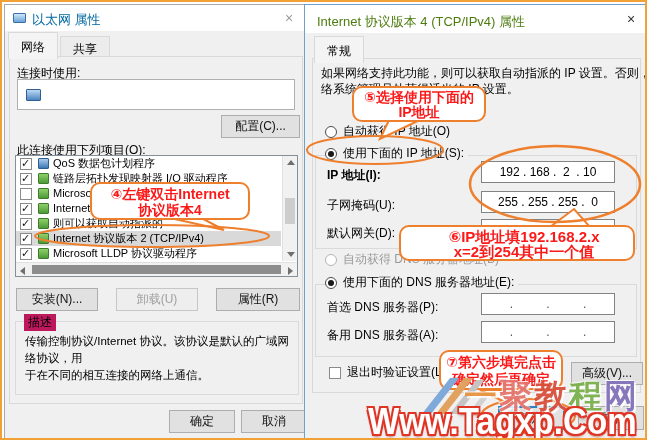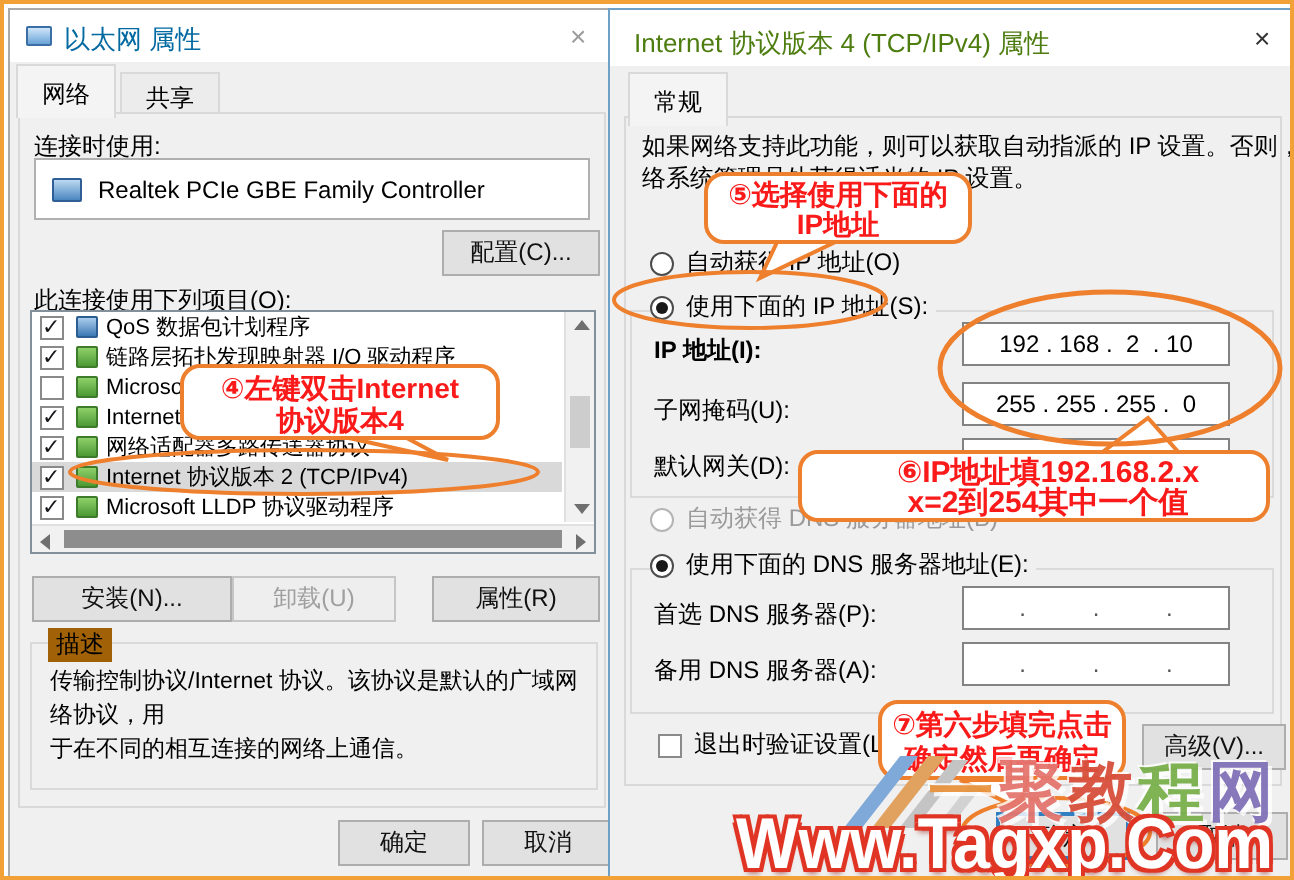--- a/index.html
+++ b/index.html
@@ -39,21 +39,21 @@
        background:#fff; position:relative; margin-right:6px; flex:none; }
   .cbx.on::after{ content:"✓"; position:absolute; left:0; top:-2px; font-size:11px;
        font-weight:bold; color:#14161a; }
 
   
   .ipfield{ position:absolute; width:134px; height:22px; background:#fff;
        border:1px solid #838383; font-size:12px; display:flex; align-items:center;
        justify-content:center; white-space:pre; color:#000; }
   .ipfield.empty{ color:#555; }
   .groupbox{ position:absolute; border:1px solid #dadada; }
-  .gb-chip{ position:absolute; top:-8px; left:8px; background:#a16207; padding:0 4px;
+  .gb-chip{ position:absolute; top:-8px; left:8px; background:#be185d; padding:0 4px;
        font-size:12px; }
 
   
   .listbox{ position:absolute; background:#fff; border:1px solid #82909c; }
   .lrow{ display:flex; align-items:center; height:15px; padding-left:4px;
        font-size:11px; white-space:nowrap; overflow:hidden; width:265px; }
   .lrow.on{ background:#d9d9d9; }
   .ic{ width:11px; height:11px; margin-right:4px; flex:none; border-radius:1px; }
   .ic.monitor{ background:linear-gradient(#aacdec,#3c78b4); border:1px solid #2c5e92; }
   .ic.driver{ background:linear-gradient(#8fd06a,#4c9a35); border:1px solid #3d7c2a; }
@@ -116,21 +116,20 @@
       <span class="tab active">网络</span><span class="tab">共享</span>
     </div>
 
     <div class="panel" style="left:4px; top:51px; width:294px; height:348px;"></div>
 
     <span class="lbl" style="left:12px; top:60px;">连接时使用:</span>
 
     <div style="position:absolute; left:12px; top:74px; width:278px; height:31px; background:#fff;
                 border:1px solid #b0b0b0; display:flex; align-items:center; padding-left:8px;">
       <span class="adapter-icon"></span>
-      <span style="font-size:12px; white-space:nowrap;">Realtek PCIe GBE Family Controller</span>
     </div>
 
     <div class="btn" style="left:216px; top:110px; width:79px; height:23px;">配置(C)...</div>
 
     <span class="lbl" style="left:12px; top:137px;">此连接使用下列项目(O):</span>
 
     <div class="listbox" style="left:10px; top:150px; width:283px; height:122px;">
       <div class="lrow">
         <span class="cbx on"></span>
         <span class="ic monitor"></span>
@@ -147,21 +146,21 @@
         <span>Microsoft 网络适配器多路传送器协议</span>
       </div>
       <div class="lrow">
         <span class="cbx on"></span>
         <span class="ic driver"></span>
         <span>Internet 协议版本 6 (TCP/IPv6)</span>
       </div>
       <div class="lrow">
         <span class="cbx on"></span>
         <span class="ic driver"></span>
-        <span>网络适配器多路传送器协议</span>
+        <span>则可以获取自动指派的</span>
       </div>
       <div class="lrow on">
         <span class="cbx on"></span>
         <span class="ic driver"></span>
         <span>Internet 协议版本 2 (TCP/IPv4)</span>
       </div>
       <div class="lrow">
         <span class="cbx on"></span>
         <span class="ic driver"></span>
         <span>Microsoft LLDP 协议驱动程序</span>
@@ -171,21 +170,21 @@
         <span class="vthumb"></span>
         <span class="sarrow down"></span>
       </div>
       <div class="hscroll">
         <span class="harrow left"></span>
         <span class="hthumb"></span>
         <span class="harrow right"></span>
       </div>
     </div>
 
-    <div class="btn" style="left:11px; top:283px; width:100px; height:23px;">安装(N)...</div>
+    <div class="btn" style="left:11px; top:283px; width:82px; height:23px;">安装(N)...</div>
     <div class="btn disabled" style="left:111px; top:283px; width:82px; height:23px;">卸载(U)</div>
     <div class="btn" style="left:211px; top:283px; width:84px; height:23px;">属性(R)</div>
 
     <div class="groupbox" style="left:10px; top:316px; width:284px; height:74px;">
       <span class="gb-chip">描述</span>
       <div style="padding:11px 9px 0 9px; font-size:11.5px; line-height:17px; color:#000;">
         <div>传输控制协议/Internet 协议。该协议是默认的广域网络协议，用</div>
         <div>于在不同的相互连接的网络上通信。</div>
       </div>
     </div>

